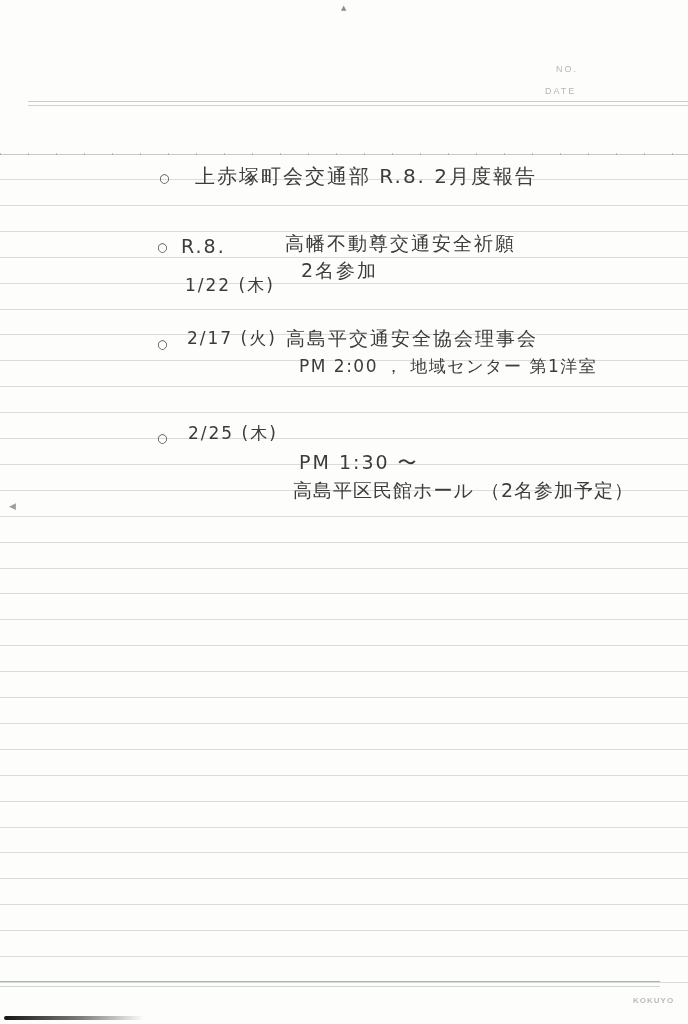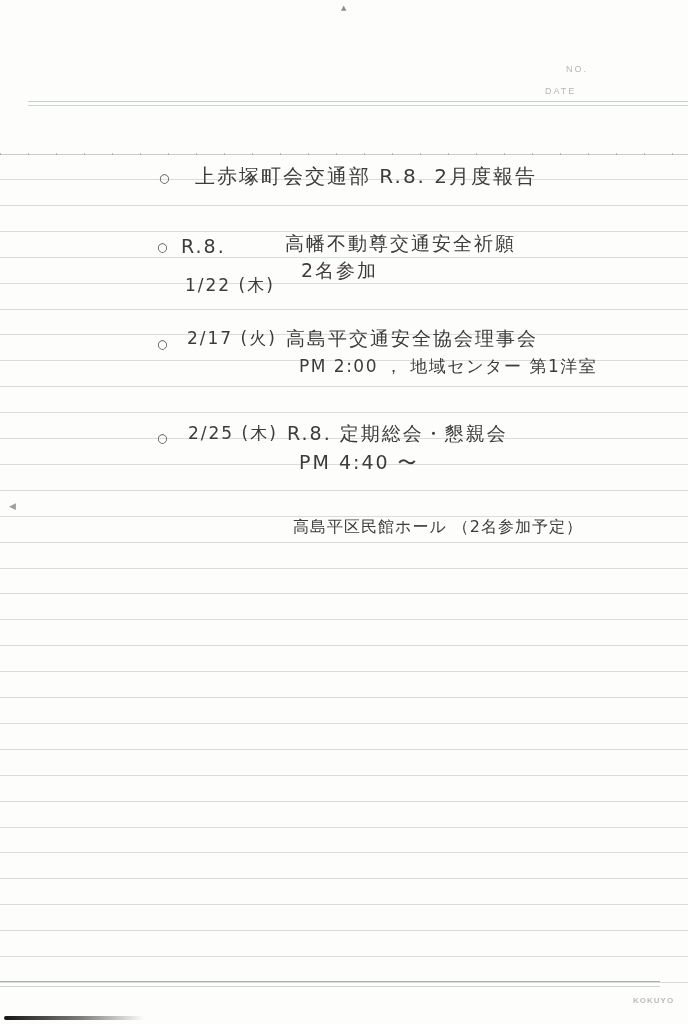--- a/index.html
+++ b/index.html
@@ -11,21 +11,21 @@
     font-family:"DejaVu Sans", sans-serif;
   }
   
   .corner-label{
     position:absolute;
     color:#b3b9b4;
     font-size:9px;
     letter-spacing:2px;
     font-family:"Liberation Sans", sans-serif;
   }
-  .no-label{left:556px;top:64px;margin-left:10px;}
+  .no-label{left:556px;top:64px;}
   .date-label{left:545px;top:86px;text-align:center;}
   .brand-label{
     position:absolute;left:633px;top:996px;
     color:#b9beb9;font-size:8px;letter-spacing:1px;
     font-family:"Liberation Sans", sans-serif;
     font-weight:bold;
   }
   .top-double-line{
     position:absolute;left:28px;top:101px;width:660px;height:3px;
     border-top:1px solid #c6cfc8;
@@ -88,21 +88,21 @@
   .e1-date2{left:185px;top:277px;font-size:17px;}
   .e1-detail1{left:301px;top:261px;}
   .e2-bullet{left:157px;top:338px;}
   .e2-date1{left:187px;top:330px;font-size:17px;}
   .e2-event{left:286px;top:329px;}
   .e2-detail1{left:299px;top:358px;font-size:17px;letter-spacing:1.5px;}
   .e3-bullet{left:157px;top:432px;}
   .e3-date1{left:188px;top:425px;font-size:17px;}
   .e3-event{left:287px;top:424px;}
   .e3-detail1{left:299px;top:453px;}
-  .e3-detail2{left:293px;top:481px;font-size:16px;letter-spacing:1px;margin-top:38px;}
+  .e3-detail2{left:293px;top:481px;font-size:19px;letter-spacing:1px;}
 </style>
 </head>
 <body>
 
 <div class="page">
 
   <span class="mark-top">▲</span>
   <span class="mark-left">◀</span>
 
   <span class="corner-label no-label">NO.</span>
@@ -122,20 +122,19 @@
   <span class="hw e1-date2">1/22 (木)</span>
   <span class="hw e1-detail1">2名参加</span>
 
   <span class="bullet e2-bullet">○</span>
   <span class="hw e2-date1">2/17 (火)</span>
   <span class="hw e2-event">高島平交通安全協会理事会</span>
   <span class="hw e2-detail1">PM 2:00 ， 地域センター 第1洋室</span>
 
   <span class="bullet e3-bullet">○</span>
   <span class="hw e3-date1">2/25 (木)</span>
-  <span class="hw e3-event">R.8. 定期総会・懇親会</span>
-  <span class="hw e3-detail1">PM 4:40 〜</span>
+  <span class="hw e3-detail1">PM 1:30 〜</span>
   <span class="hw e3-detail2">高島平区民館ホール （2名参加予定）</span>
 
   <span class="brand-label">KOKUYO</span>
   <div class="bottom-streak"></div>
 
 </div>
 
 </body></html>

